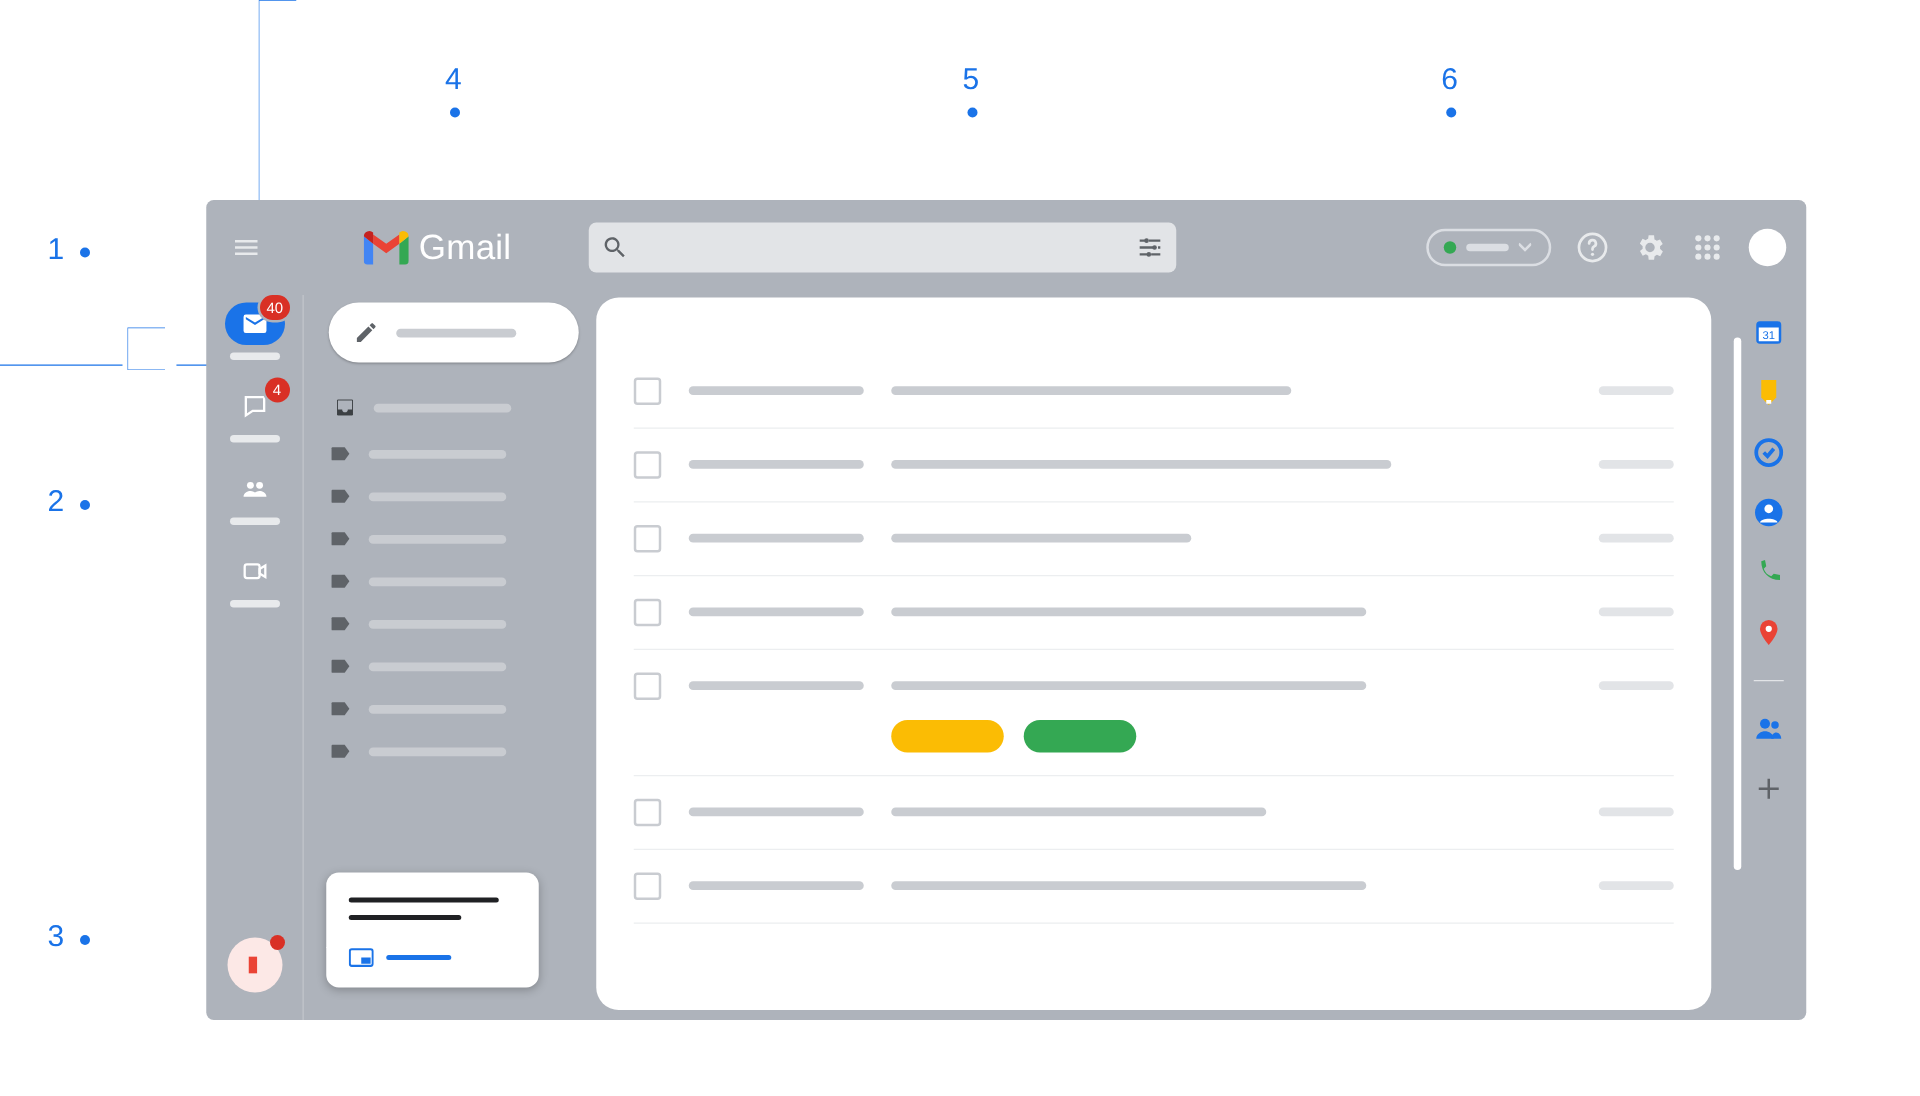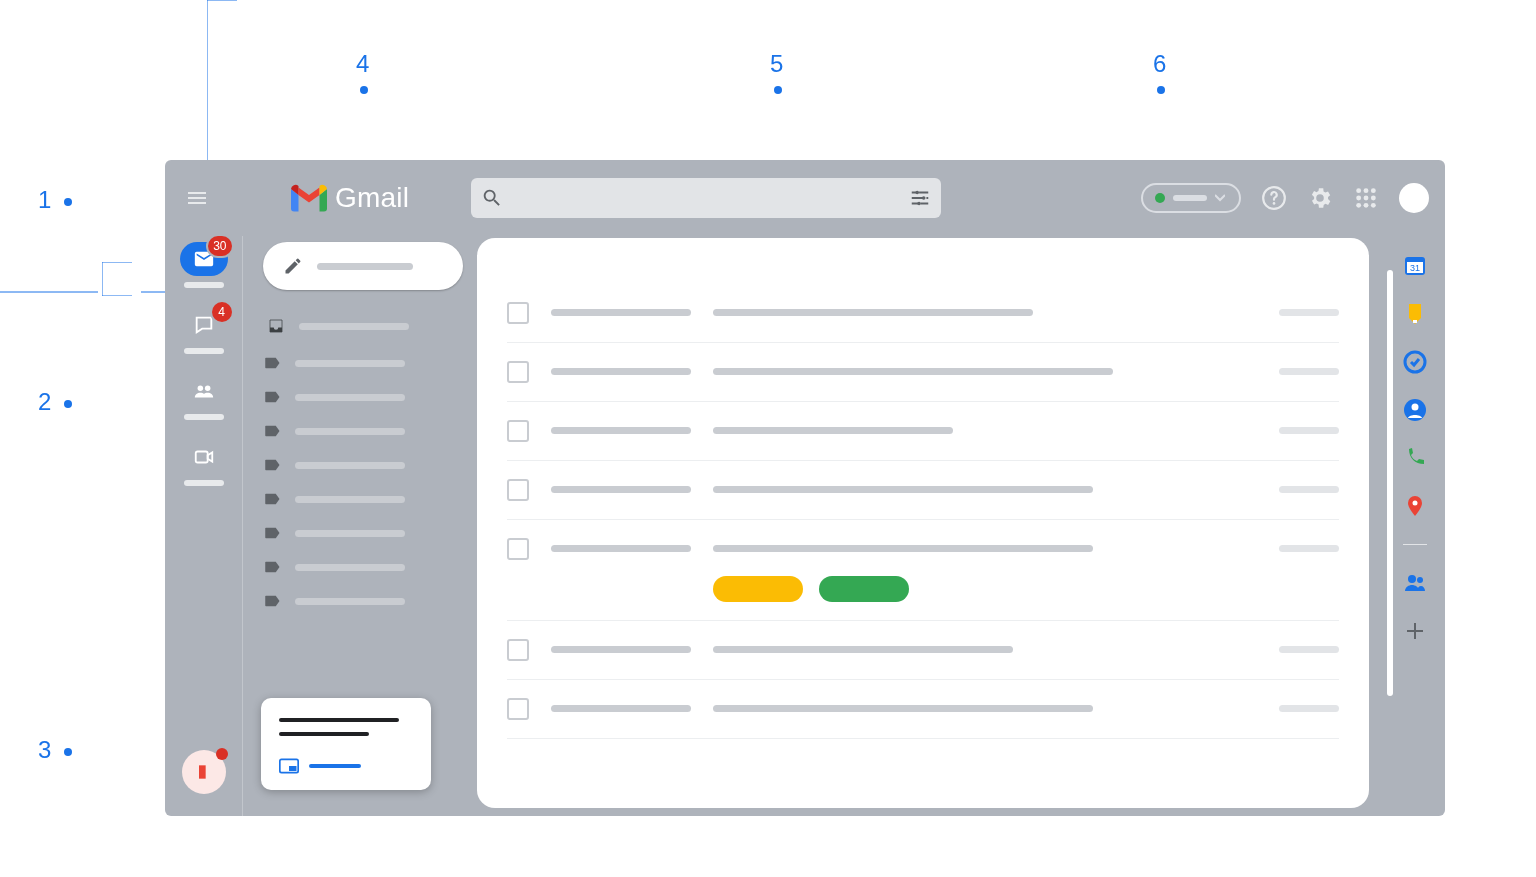--- a/index.html
+++ b/index.html
@@ -398,21 +398,21 @@
 
   <div class="body">
 
     <div class="rail" id="rail">
         <div class="rail-item active">
           <div class="pill">
             <svg viewBox="0 0 24 24">
               <path fill="#fff" d="M4 4h16a2 2 0 0 1 2 2v12a2 2 0 0 1-2 2H4a2 2 0 0 1-2-2V6a2 2 0 0 1 2-2zm8 7L4 6v2l8 5 8-5V6z"></path>
             </svg>
           </div>
-          <span class="badge">30</span>
+          <span class="badge">40</span>
           <span class="lbl-bar"></span>
         </div>
         <div class="rail-item">
           <div class="pill">
             <svg viewBox="0 0 24 24">
               <path stroke="#fff" stroke-width="2" fill="none" d="M4 4h16v12H10l-6 4z"></path>
             </svg>
           </div>
           <span class="badge">4</span>
           <span class="lbl-bar"></span>

